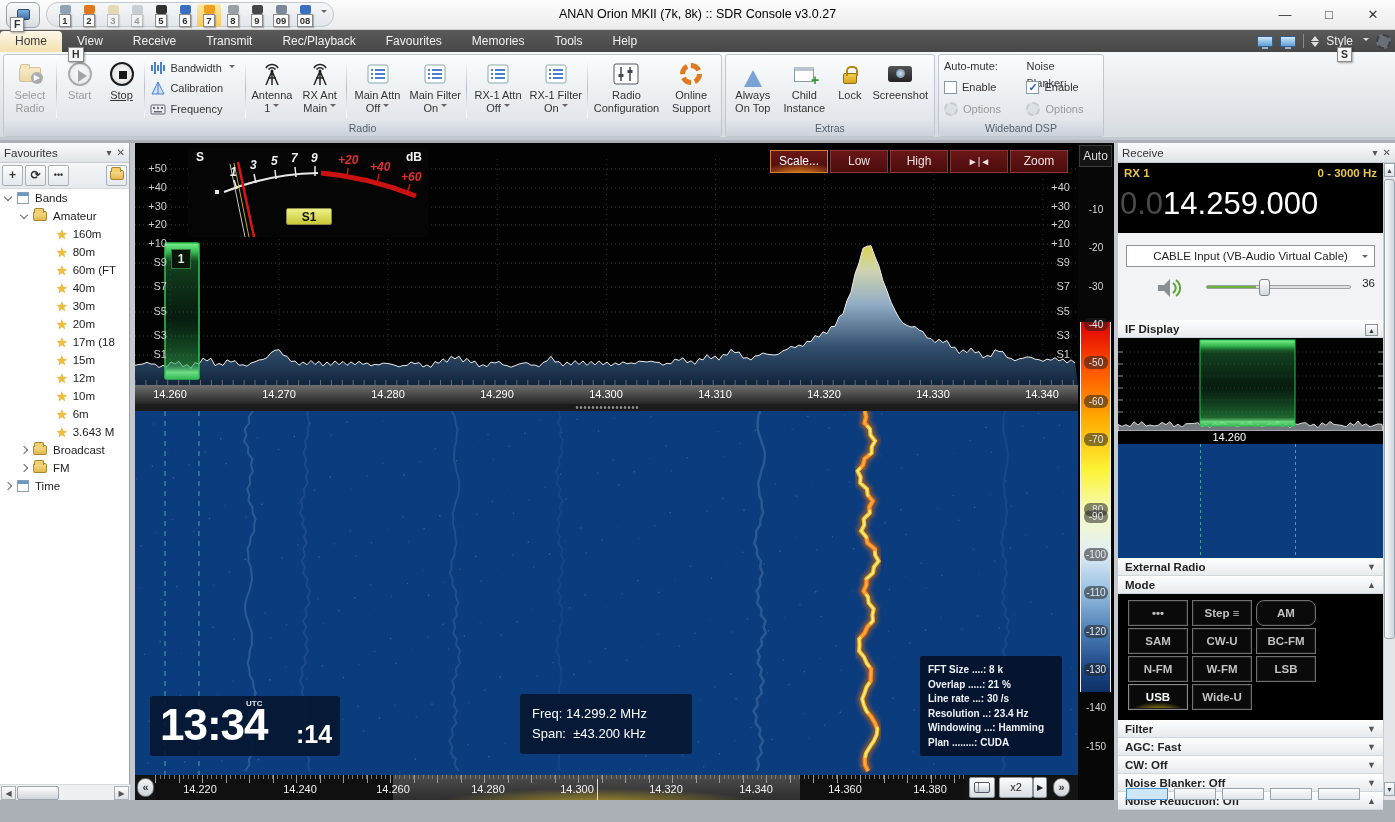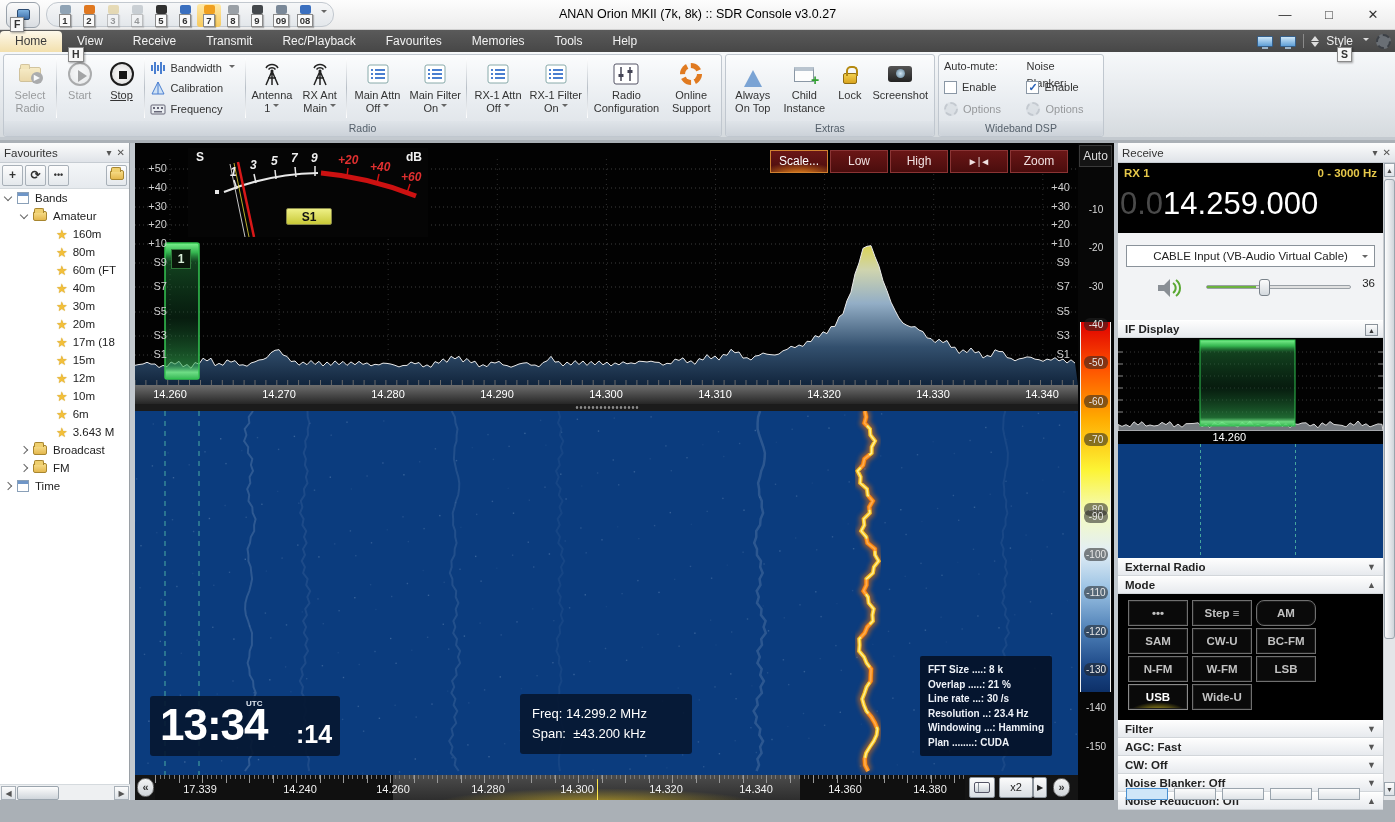--- a/index.html
+++ b/index.html
@@ -107,21 +107,21 @@
   #hsplit{position:absolute;left:0;top:261px;width:943px;height:7px;background:#1b1b1b;}
   #hsplit .dots{position:absolute;left:50%;top:2px;transform:translateX(-50%);width:64px;height:3px;background-image:radial-gradient(circle 1px at 2px 1.5px,#8a8a8a 1px,transparent 1.6px);background-size:4px 3px;}
   #wf{position:absolute;left:0;top:268px;width:943px;height:364px;background:linear-gradient(#0d4档,#0b3c7e) , #0b3c7e;background:#0b3c7e;}
   #wf svg{position:absolute;left:0;top:0;}
   #clockbox{position:absolute;left:15px;top:285px;width:190px;height:60px;background:rgba(6,22,48,.9);border-radius:3px;color:#fff;}
   .c-big{position:absolute;left:10px;top:4px;font-size:44px;font-weight:bold;letter-spacing:-1px;}
   .c-small{position:absolute;left:146px;top:24px;font-size:25px;font-weight:bold;}
   .c-tz{position:absolute;left:96px;top:3px;font-size:8px;font-weight:bold;color:#dfe6f0;}
   #freqbox{position:absolute;left:385px;top:283px;width:172px;height:60px;background:rgba(6,22,48,.9);border-radius:3px;color:#fff;font-family:"DejaVu Sans Mono",monospace;font-size:13px;padding:10px 0 0 12px;}
   #freqbox div{white-space:pre;line-height:20px;}
-  #fftbox{position:absolute;left:785px;top:245px;width:132px;height:100px;background:rgba(5,18,40,.92);border-radius:2px;color:#eef2f8;font-family:"DejaVu Sans Mono",monospace;font-size:10px;padding:7px 0 0 8px;}
+  #fftbox{position:absolute;left:785px;top:245px;width:142px;height:100px;background:rgba(5,18,40,.92);border-radius:2px;color:#eef2f8;font-family:"DejaVu Sans Mono",monospace;font-size:10px;padding:7px 0 0 8px;}
   #fftbox div{white-space:pre;line-height:14.5px;font-weight:bold;}
   
   #nav{position:absolute;left:0;top:632px;width:943px;height:25px;background:#141414;}
   #nav-scale{position:absolute;left:20px;top:0;width:810px;height:25px;background:#101010;overflow:hidden;}
   #nav-hl{position:absolute;left:238px;top:0;width:407px;height:25px;background:linear-gradient(#4c4c4c,#2e2e2e);}
   #nav-glow{position:absolute;left:238px;top:0;width:407px;height:25px;background:radial-gradient(ellipse 230px 22px at 204px 115%,rgba(255,215,40,.6),rgba(255,215,40,0) 70%);}
   #nav-line{position:absolute;left:442px;top:0;width:1px;height:25px;background:#ffe84a;}
   .ticks1{position:absolute;left:0;top:0;width:810px;height:4px;background-image:repeating-linear-gradient(90deg,#777 0 1px,transparent 1px 4.7px);}
   .ticks2{position:absolute;left:0;top:0;width:810px;height:8px;background-image:repeating-linear-gradient(90deg,#999 0 1px,transparent 1px 23.5px);}
   #nav .nl{position:absolute;top:8px;transform:translateX(-50%);font-size:11px;color:#f2f2f2;}
@@ -1260,21 +1260,21 @@
 
       <div id="nav">
         <div class="rndbtn" style="left:2px;">«</div>
         <div id="nav-scale">
           <div id="nav-hl"></div>
           <div id="nav-glow"></div>
           <div id="nav-line"></div>
           <div class="ticks1"></div>
             <div class="ticks2"></div>
         </div>
-        <div class="nl" style="left:65px;">17.339</div>
+        <div class="nl" style="left:65px;">14.220</div>
         <div class="nl" style="left:165px;">14.240</div>
         <div class="nl" style="left:258px;">14.260</div>
         <div class="nl" style="left:353px;">14.280</div>
         <div class="nl" style="left:442px;">14.300</div>
         <div class="nl" style="left:531px;">14.320</div>
         <div class="nl" style="left:621px;">14.340</div>
         <div class="nl" style="left:710px;">14.360</div>
         <div class="nl" style="left:795px;">14.380</div>
         <div class="navbtn" style="left:834px;width:26px;"><span class="ic-kbd"></span></div>
         <div class="navbtn" style="left:864px;width:34px;line-height:19px;">x2</div>

